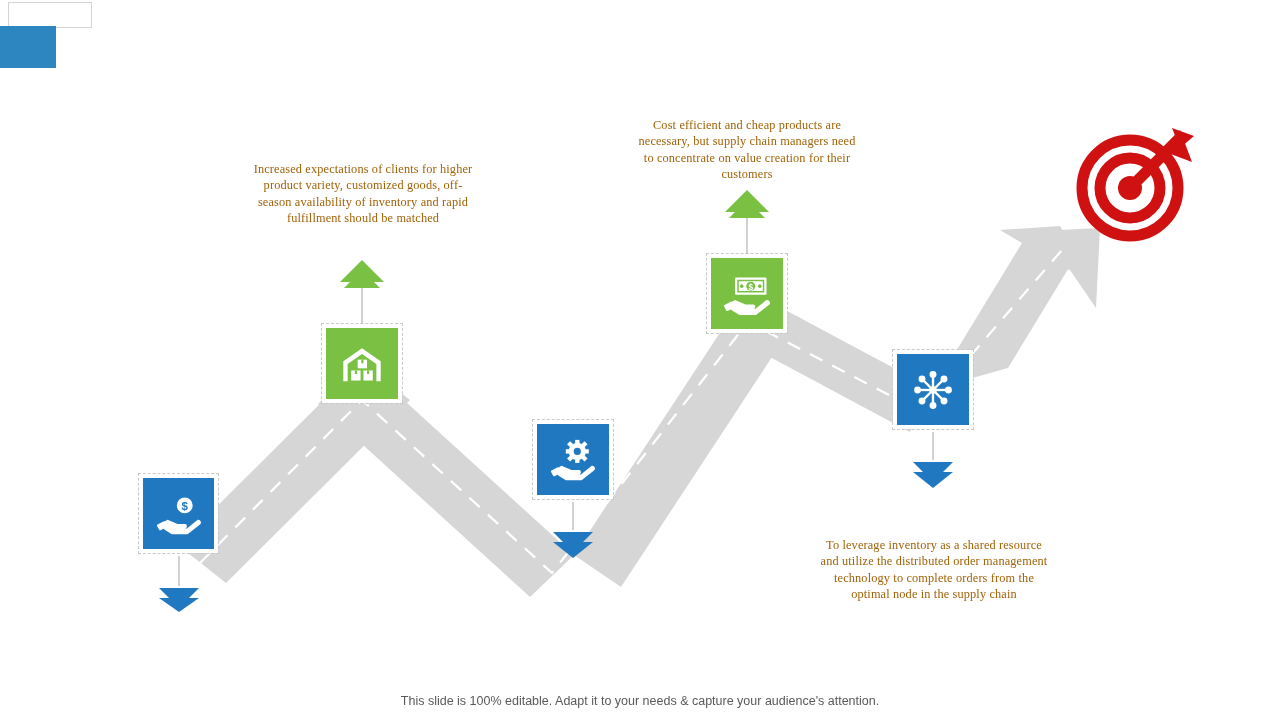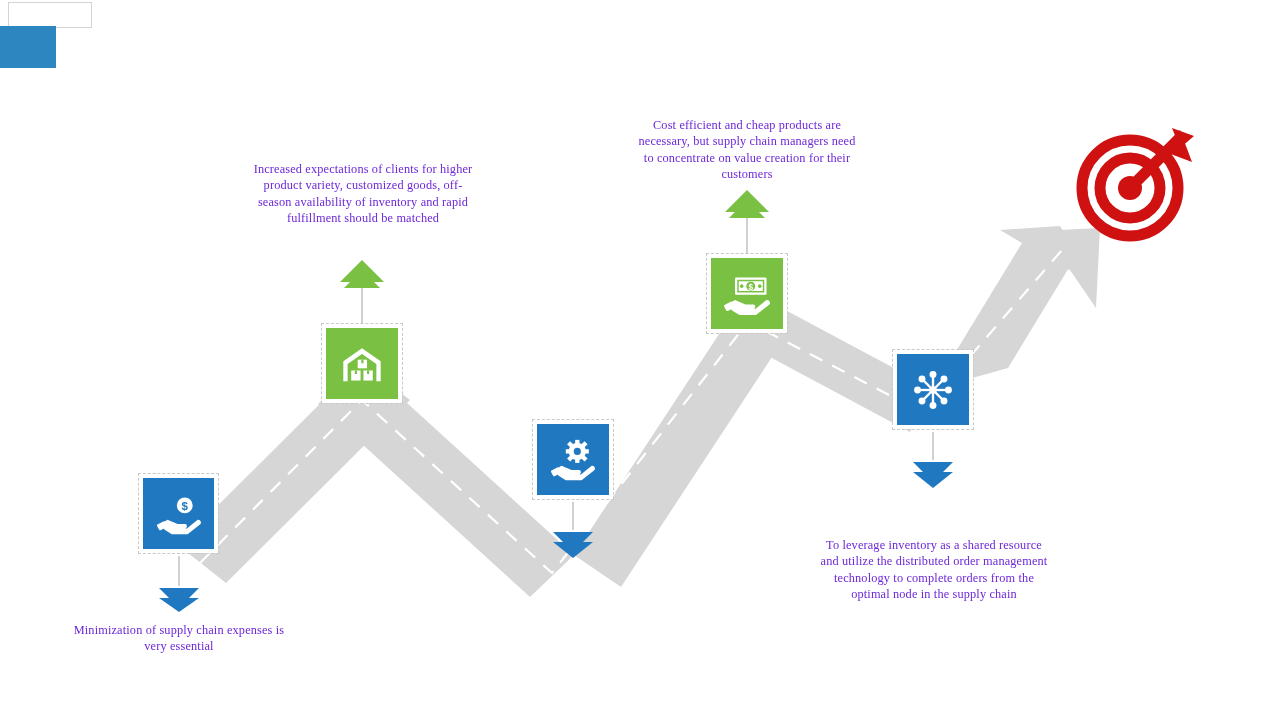--- a/index.html
+++ b/index.html
@@ -44,21 +44,21 @@
   .node.green{background:#7ac143;}
   .node svg{display:block;}
 
   
   .desc{
     position:absolute;
     text-align:center;
     font-family:"Liberation Serif", serif;
     font-size:12.3px;
     line-height:16.3px;
-    color:#6d28d9;
+    color:#a16207;
     letter-spacing:.15px;
   }
 
   
   .conn{position:absolute;}
 
   
   .footer{
     position:absolute;left:0;right:0;top:694px;
     text-align:center;
@@ -223,23 +223,23 @@
     <polygon points="24,2 46,24 2,24" fill="#7ac143"></polygon>
     <polygon points="24,12 42,30 6,30" fill="#7ac143"></polygon>
   </svg>
 
   <svg class="conn" style="left:909px;top:432px;" width="48" height="56" viewBox="0 0 48 56">
     <line x1="24" y1="0" x2="24" y2="28" stroke="#b9b9b9" stroke-width="1.3"></line>
     <polygon points="4,30 24,30 44,30 24,50" fill="#2079c0"></polygon>
     <polygon points="4,40 24,40 44,40 24,56" fill="#2079c0"></polygon>
   </svg>
 
-  <div class="desc" style="left:64px;top:622px;width:230px;">Minimization of supply chain expenses is very essential</div>
 
   <div class="desc" style="left:248px;top:161px;width:230px;">Increased expectations of clients for higher product variety, customized goods, off-season availability of inventory and rapid fulfillment should be matched</div>
 
 
   <div class="desc" style="left:632px;top:117px;width:230px;">Cost efficient and cheap products are necessary, but supply chain managers need to concentrate on value creation for their customers</div>
 
   <div class="desc" style="left:818px;top:501px;width:232px;margin-top:36px;">To leverage inventory as a shared resource and utilize the distributed order management technology to complete orders from the optimal node in the supply chain</div>
 
+  <div class="footer">This slide is 100% editable. Adapt it to your needs &amp; capture your audience's attention.</div>
 
 </div>
 
 </body></html>

